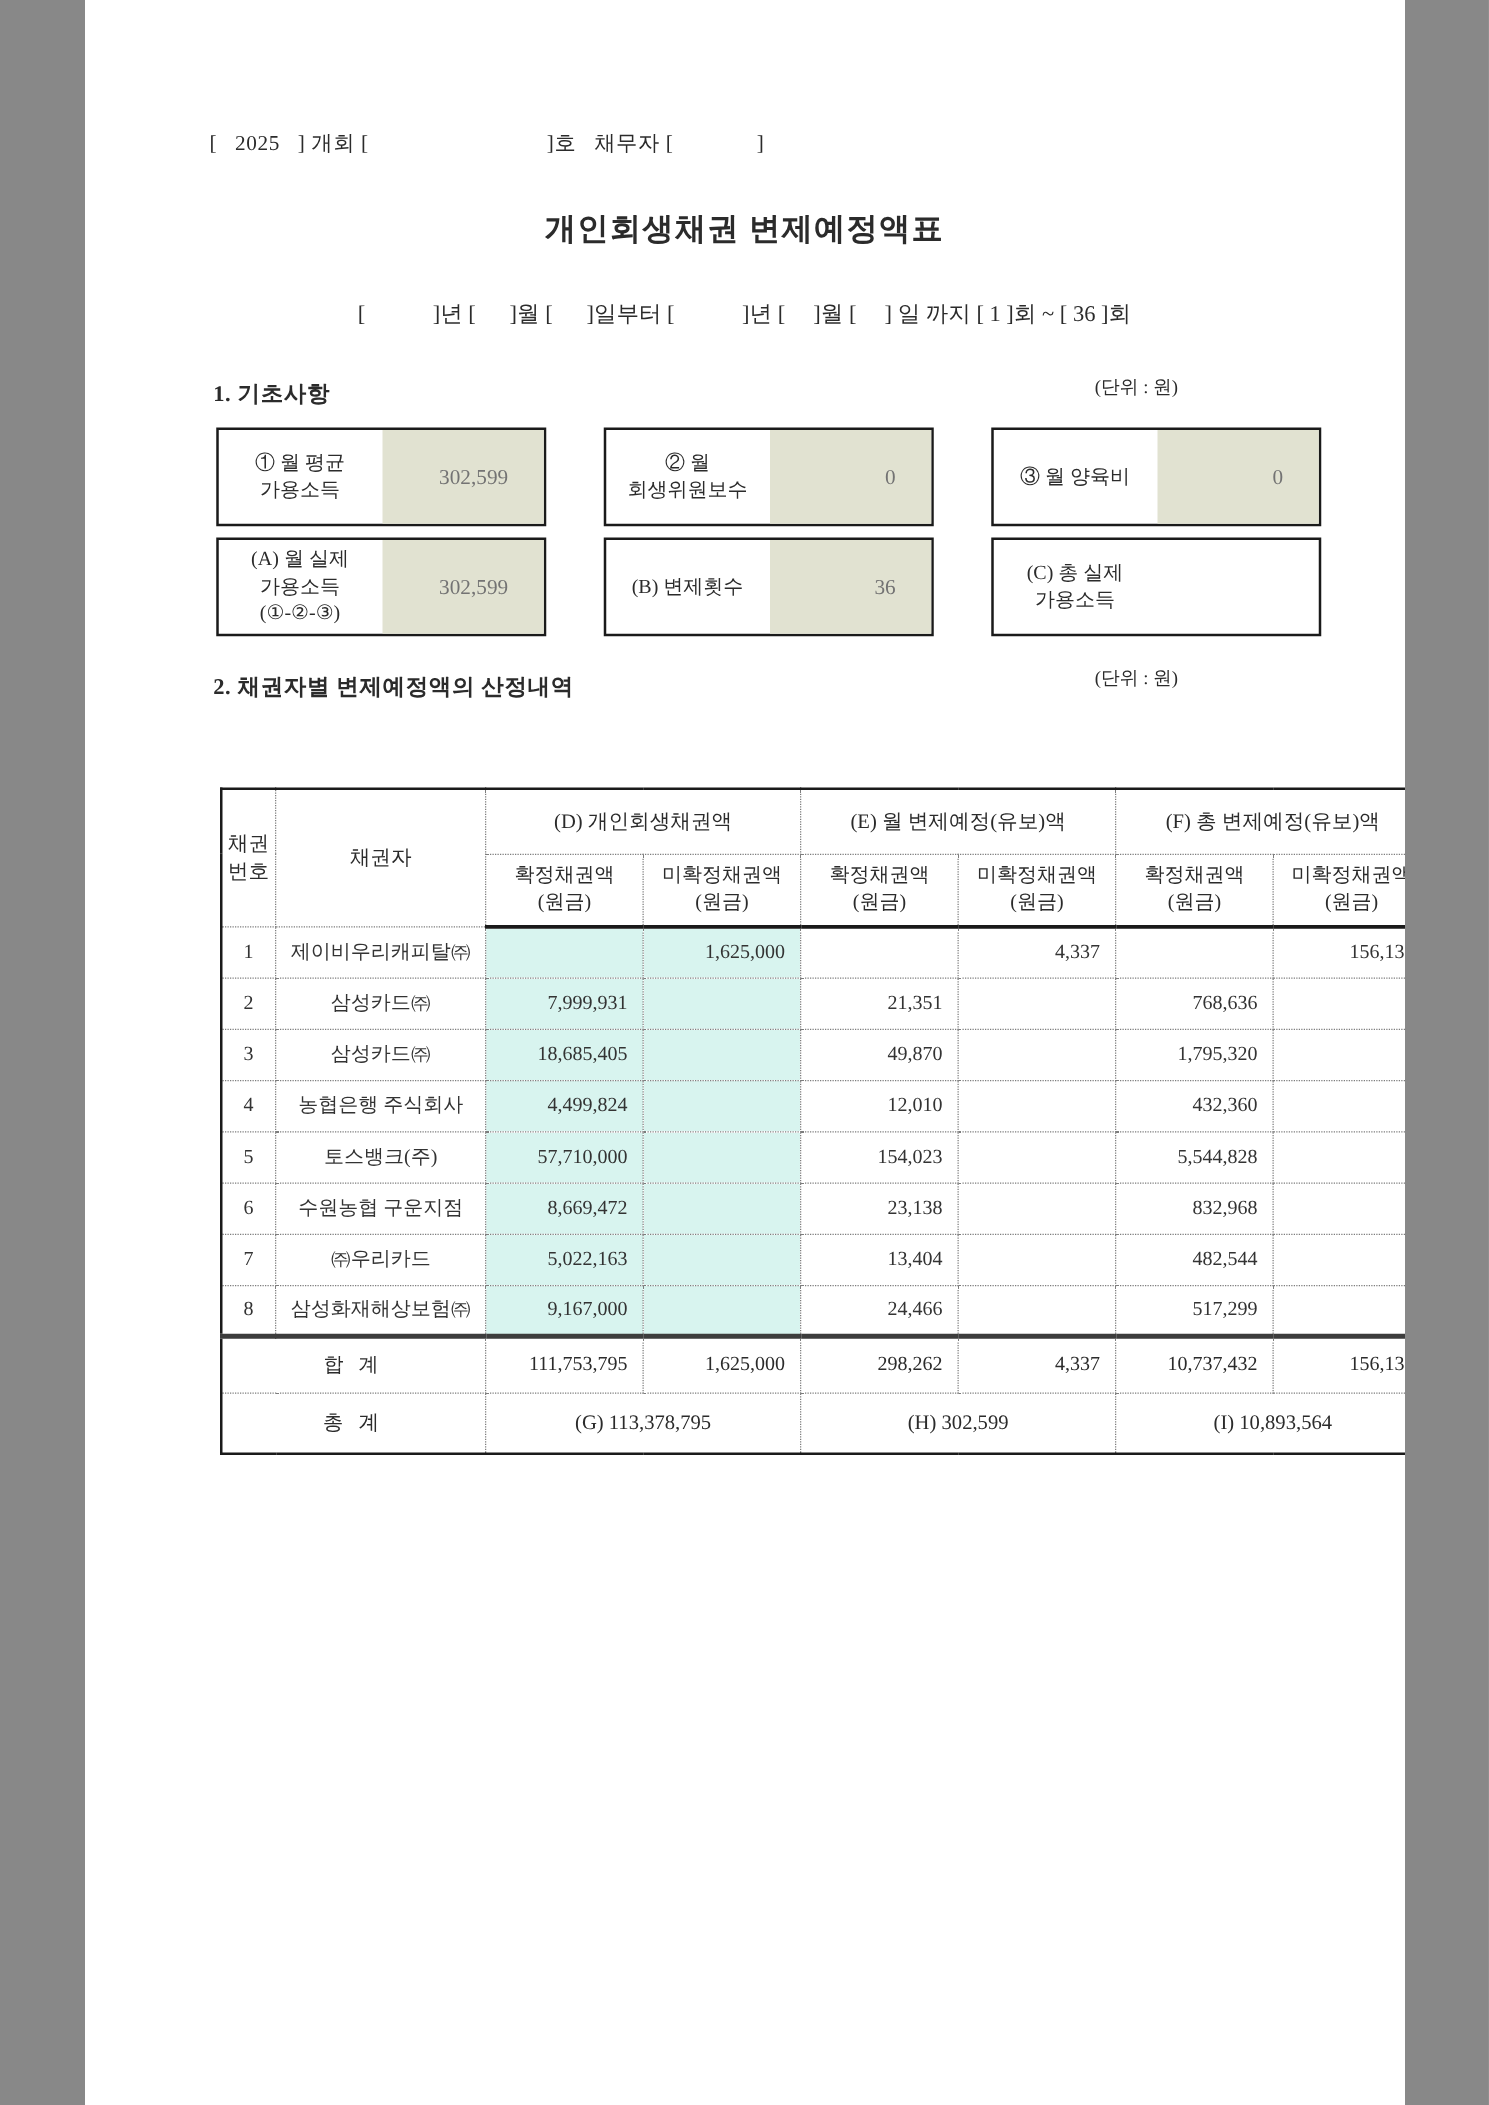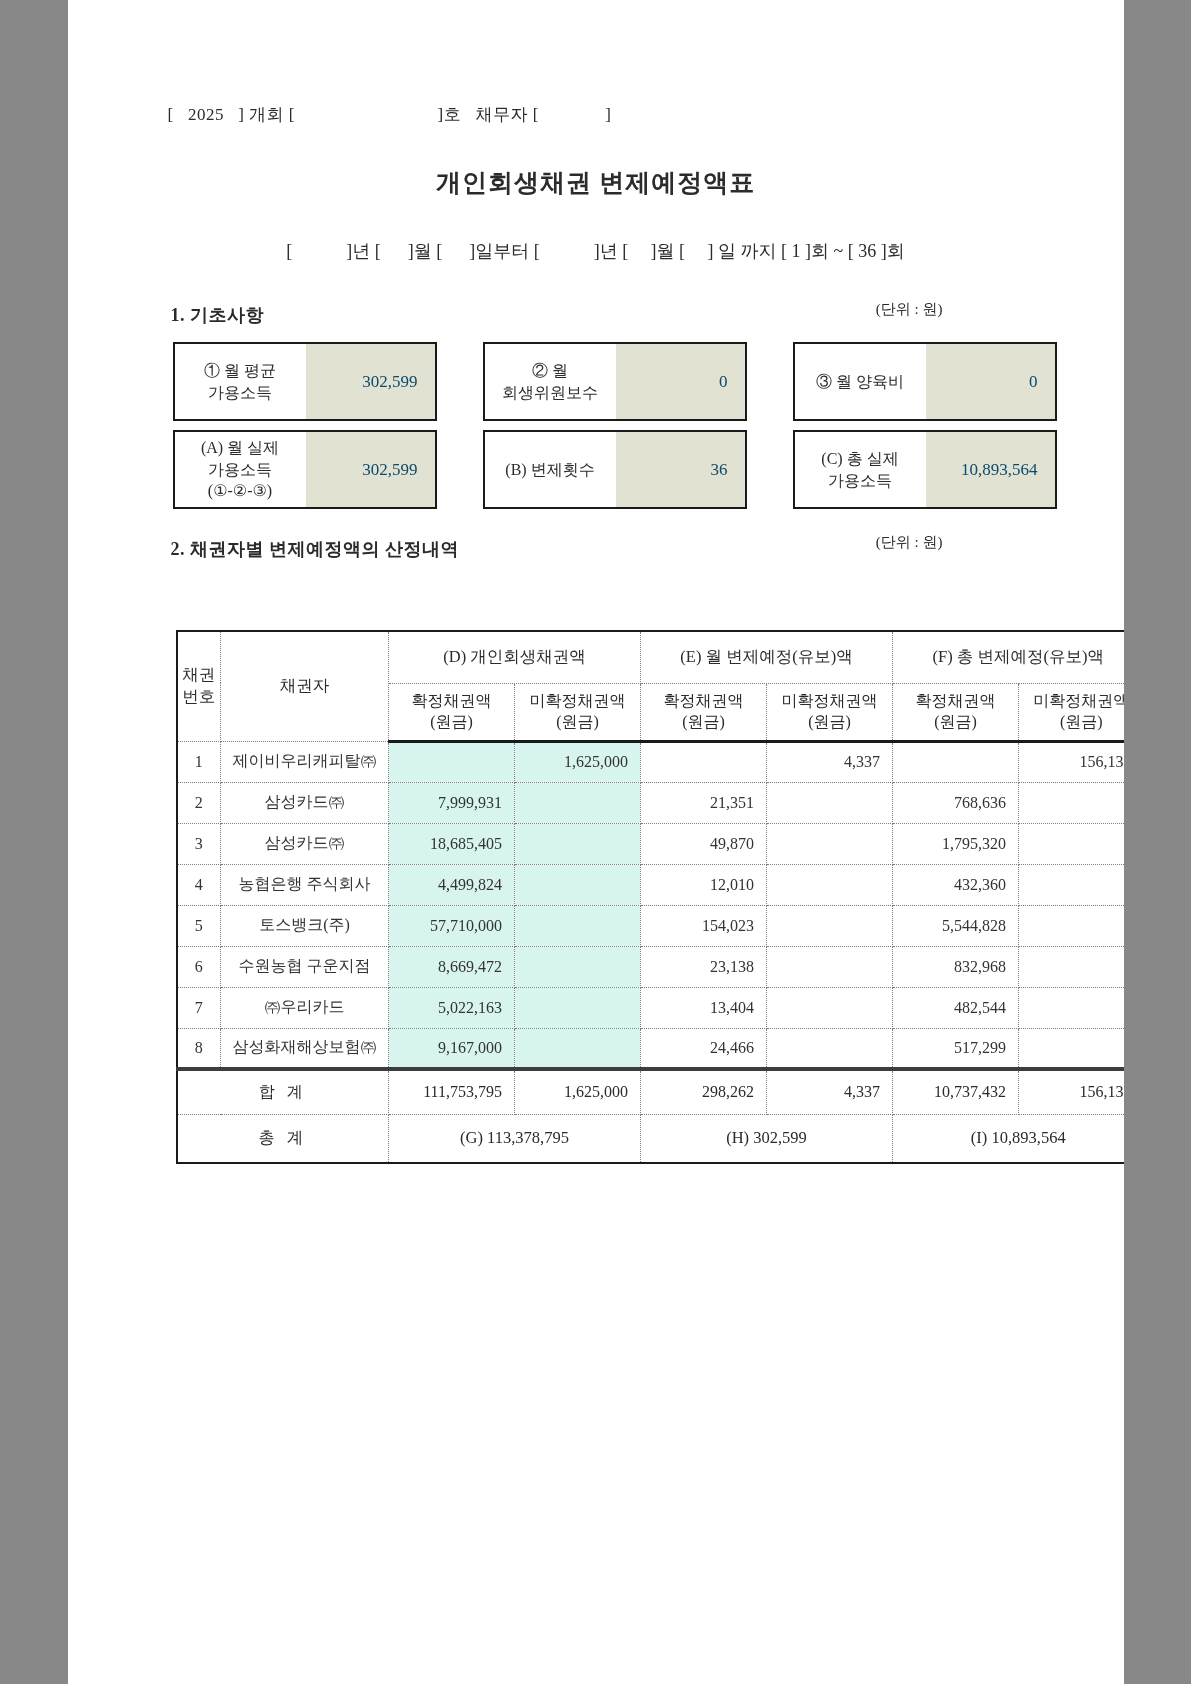--- a/index.html
+++ b/index.html
@@ -58,22 +58,22 @@
   .box-label{
     width:131px;
     display:flex;align-items:center;justify-content:center;
     text-align:center;font-size:16px;line-height:1.35;
     box-sizing:border-box;padding:2px 2px;
   }
   .box-value{
     flex:1;
     background:#e1e2d1;
     display:flex;align-items:center;justify-content:flex-end;
-    font-size:17px;color:#0c4a6e;
-    box-sizing:border-box;padding-right:17px;
+    font-size:17px;color:#737373;
+    box-sizing:border-box;padding-right:28px;
   }
 
   table.repay{
     position:absolute;left:108px;top:630px;
     width:966px;
     border-collapse:collapse;
     table-layout:fixed;
     border:2.5px solid #1a1a1a;
     font-size:16px;
   }
@@ -134,21 +134,20 @@
 (①-②-③)</div>
       <div class="box-value">302,599</div>
     </div>
     <div class="box">
       <div class="box-label preline">(B) 변제횟수</div>
       <div class="box-value">36</div>
     </div>
     <div class="box">
       <div class="box-label preline">(C) 총 실제
 가용소득</div>
-      <div class="box-value">10,893,564</div>
     </div>
   </div>
 
   <div class="sec-heading sec2-heading">2. 채권자별 변제예정액의 산정내역</div>
   <div class="unit-note unit2">(단위 : 원)</div>
 
   <table class="repay">
     <colgroup>
       <col class="c-no">
         <col class="c-cred">

